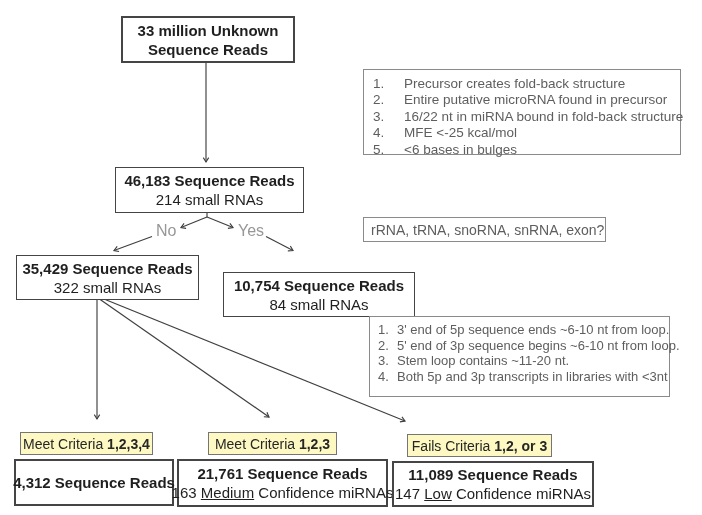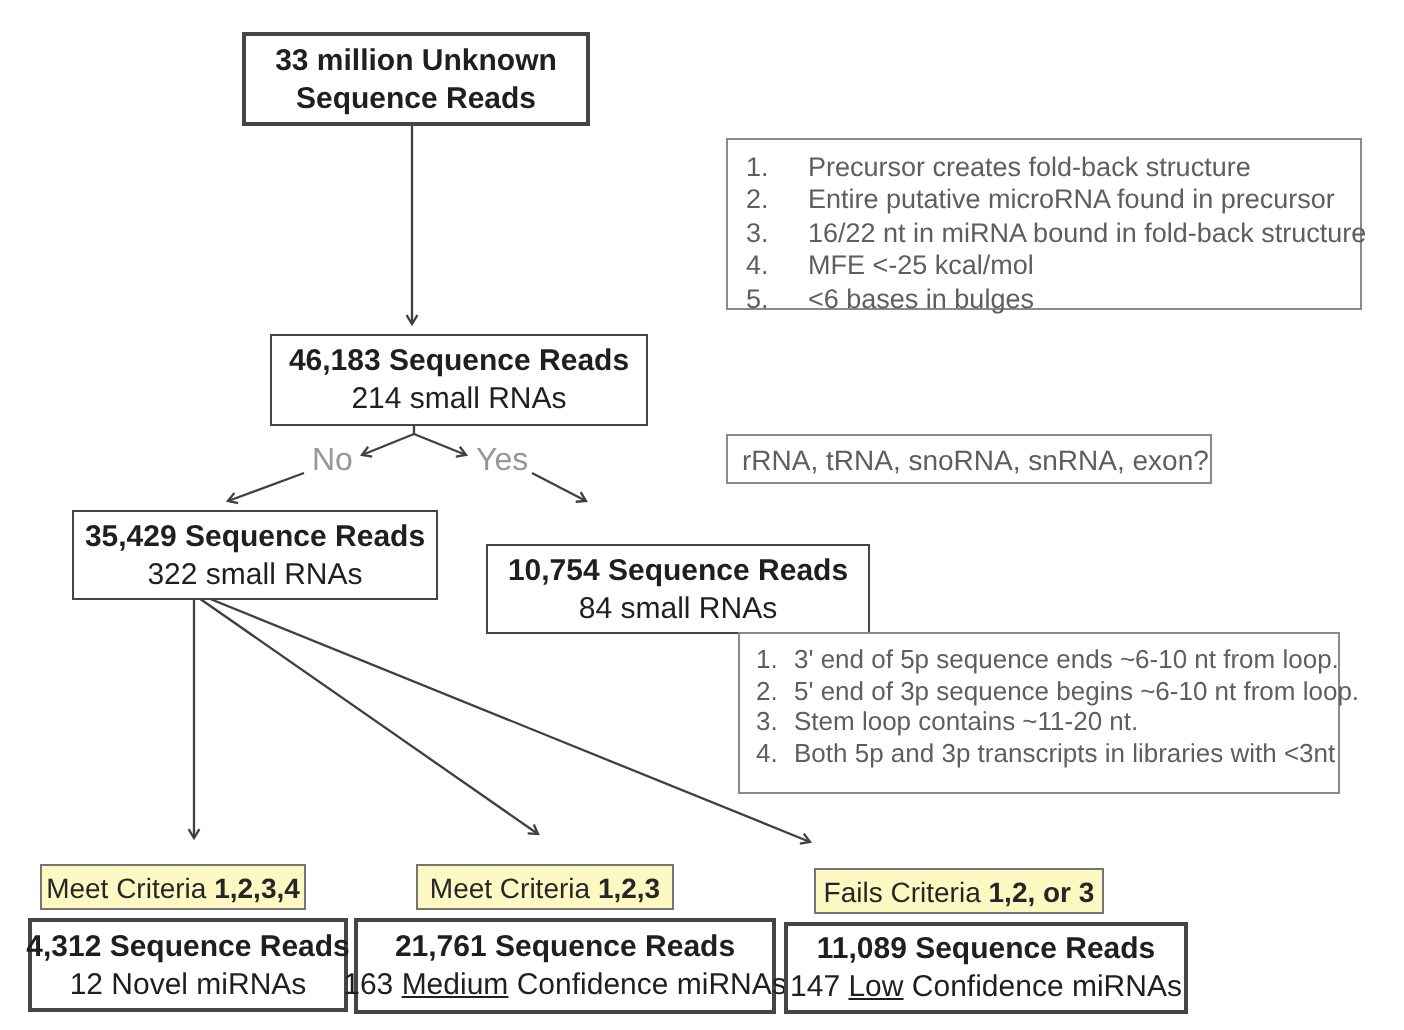--- a/index.html
+++ b/index.html
@@ -18,21 +18,21 @@
     overflow:hidden;
   }
   #arrow-layer{position:absolute;left:0;top:0;width:702px;height:515px;}
   .arrow{stroke:var(--arrow);stroke-width:1.15;fill:none;}
   .arrow-head{stroke:var(--arrow);stroke-width:1.15;fill:none;}
   .seq-box{
     position:absolute;background:#fff;border:2px solid var(--box-border);
     display:flex;flex-direction:column;justify-content:center;align-items:center;
     text-align:center;font-size:15px;line-height:19px;
   }
-  .seq-box.thin{border-width:1.5px;margin-left:20px;}
+  .seq-box.thin{border-width:1.5px;}
   .seq-box .l1{font-weight:bold;white-space:nowrap;}
   .seq-box .l2{font-weight:normal;white-space:nowrap;}
   .crit-box{
     position:absolute;background:#fff;border:1.5px solid var(--gray-border);
     color:var(--gray-ink);box-sizing:border-box;
   }
   #criteria-box-1{padding:6px 6px 0 9px;font-size:13.5px;line-height:16.4px;}
   #criteria-box-1 .crit-num{flex:0 0 31px;}
   #criteria-box-2{padding:5px 4px 0 8px;font-size:13px;line-height:15.6px;}
   #criteria-box-2 .crit-num{flex:0 0 19px;}
@@ -151,21 +151,20 @@
   </div>
   <div class="label-box" style="left:208px;top:432px;width:129px;height:23px;">
     <span>Meet Criteria </span>&nbsp;<b>1,2,3</b>
   </div>
   <div class="label-box" style="left:407px;top:434px;width:145px;height:23px;">
     <span>Fails Criteria </span>&nbsp;<b>1,2, or 3</b>
   </div>
 
   <div class="seq-box" style="left:14px;top:459px;width:156px;height:43px;">
     <span class="l1">4,312 Sequence Reads</span>
-    <span class="l2">12 Novel miRNAs</span>
   </div>
 
   <div class="seq-box" style="left:177px;top:459px;width:207px;height:44px;">
     <span class="l1">21,761 Sequence Reads</span>
     <span class="l2"><span>163 </span><span class="u">Medium</span><span> Confidence miRNAs</span></span>
   </div>
 
   <div class="seq-box" style="left:392px;top:461px;width:198px;height:42px;">
     <span class="l1">11,089 Sequence Reads</span>
     <span class="l2"><span>147 </span><span class="u">Low</span><span> Confidence miRNAs</span></span>

